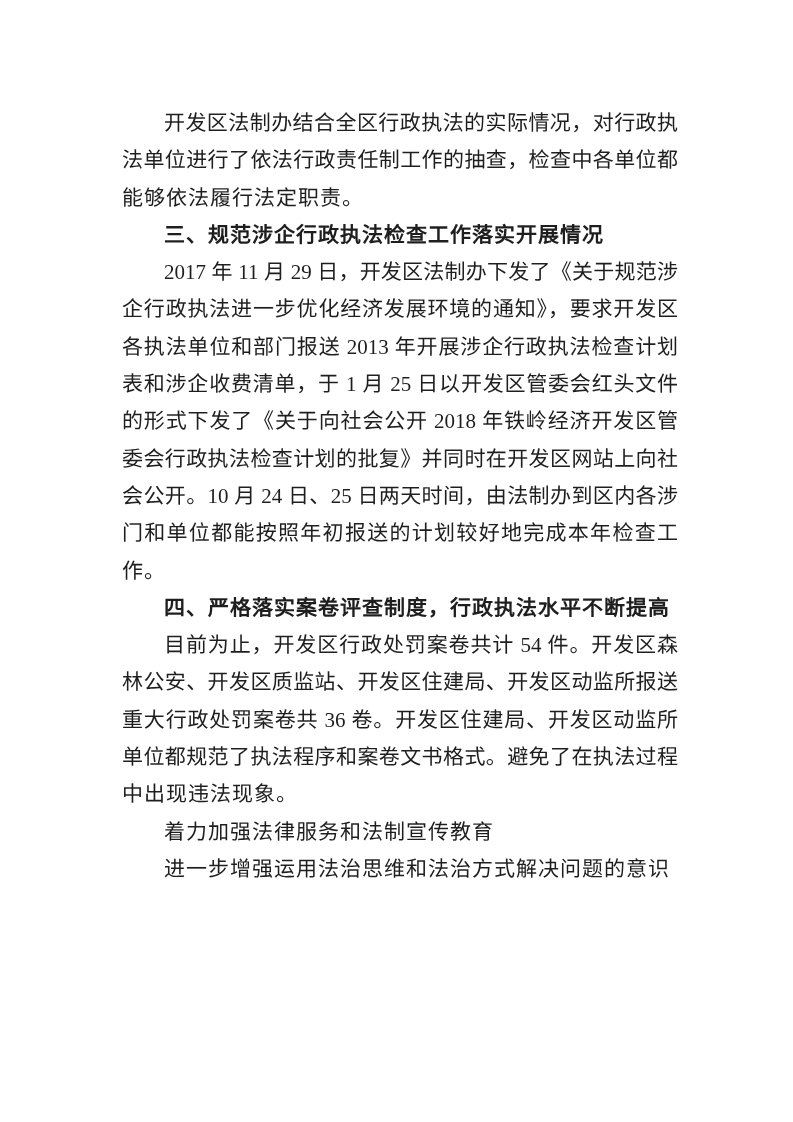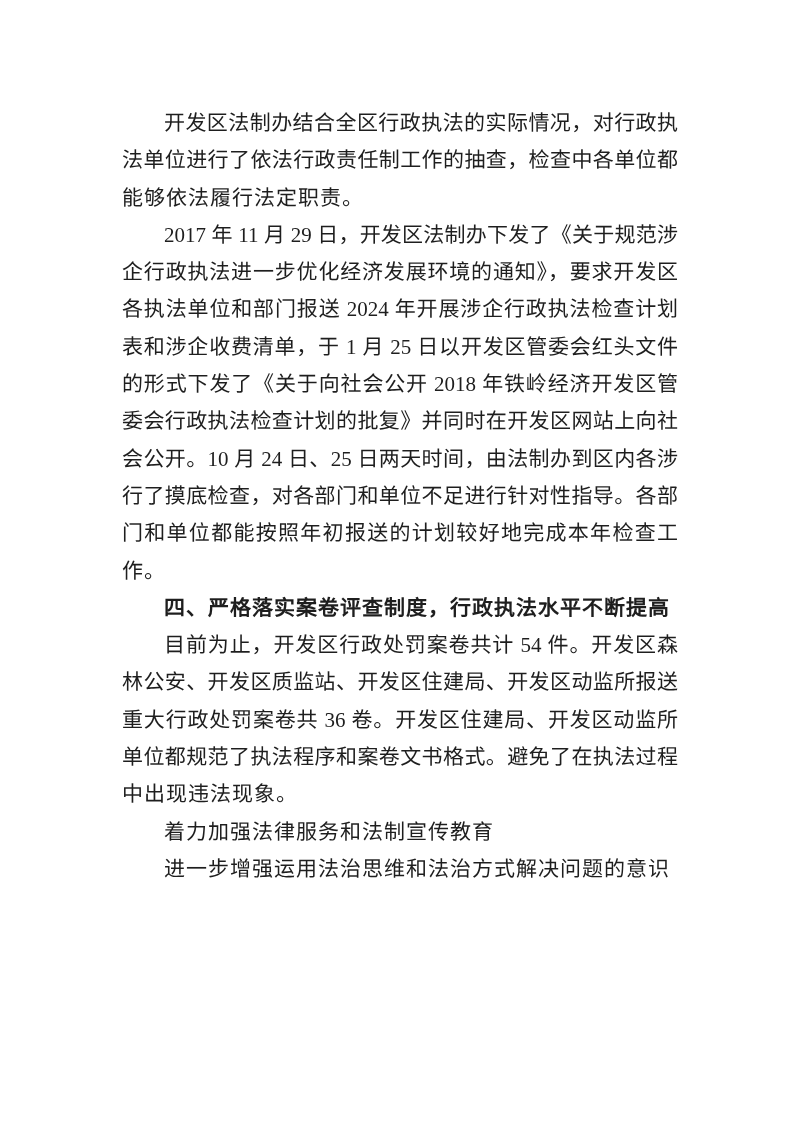--- a/index.html
+++ b/index.html
@@ -47,28 +47,28 @@
   }
 </style>
 </head>
 <body>
 
 <div class="page">
   <div class="text-block" id="text-block" style="color: rgb(30, 30, 30);">
       <div class="line indent">开发区法制办结合全区行政执法的实际情况，对行政执</div>
       <div class="line">法单位进行了依法行政责任制工作的抽查，检查中各单位都</div>
       <div class="line nojust">能够依法履行法定职责。</div>
+      <div class="line indent bold nojust">三、规范涉企行政执法检查工作落实开展情况</div>
       <div class="line indent">2017 年 11 月 29 日，开发区法制办下发了《关于规范涉</div>
       <div class="line">企行政执法进一步优化经济发展环境的通知》，要求开发区</div>
-      <div class="line">各执法单位和部门报送 2024 年开展涉企行政执法检查计划</div>
+      <div class="line">各执法单位和部门报送 2013 年开展涉企行政执法检查计划</div>
       <div class="line">表和涉企收费清单，于 1 月 25 日以开发区管委会红头文件</div>
       <div class="line">的形式下发了《关于向社会公开 2018 年铁岭经济开发区管</div>
       <div class="line">委会行政执法检查计划的批复》并同时在开发区网站上向社</div>
       <div class="line">会公开。10 月 24 日、25 日两天时间，由法制办到区内各涉</div>
-      <div class="line">行了摸底检查，对各部门和单位不足进行针对性指导。各部</div>
       <div class="line">门和单位都能按照年初报送的计划较好地完成本年检查工</div>
       <div class="line nojust">作。</div>
       <div class="line indent bold nojust">四、严格落实案卷评查制度，行政执法水平不断提高</div>
       <div class="line indent">目前为止，开发区行政处罚案卷共计 54 件。开发区森</div>
       <div class="line">林公安、开发区质监站、开发区住建局、开发区动监所报送</div>
       <div class="line">重大行政处罚案卷共 36 卷。开发区住建局、开发区动监所</div>
       <div class="line">单位都规范了执法程序和案卷文书格式。避免了在执法过程</div>
       <div class="line nojust">中出现违法现象。</div>
       <div class="line indent nojust">着力加强法律服务和法制宣传教育</div>
       <div class="line indent nojust">进一步增强运用法治思维和法治方式解决问题的意识</div>

